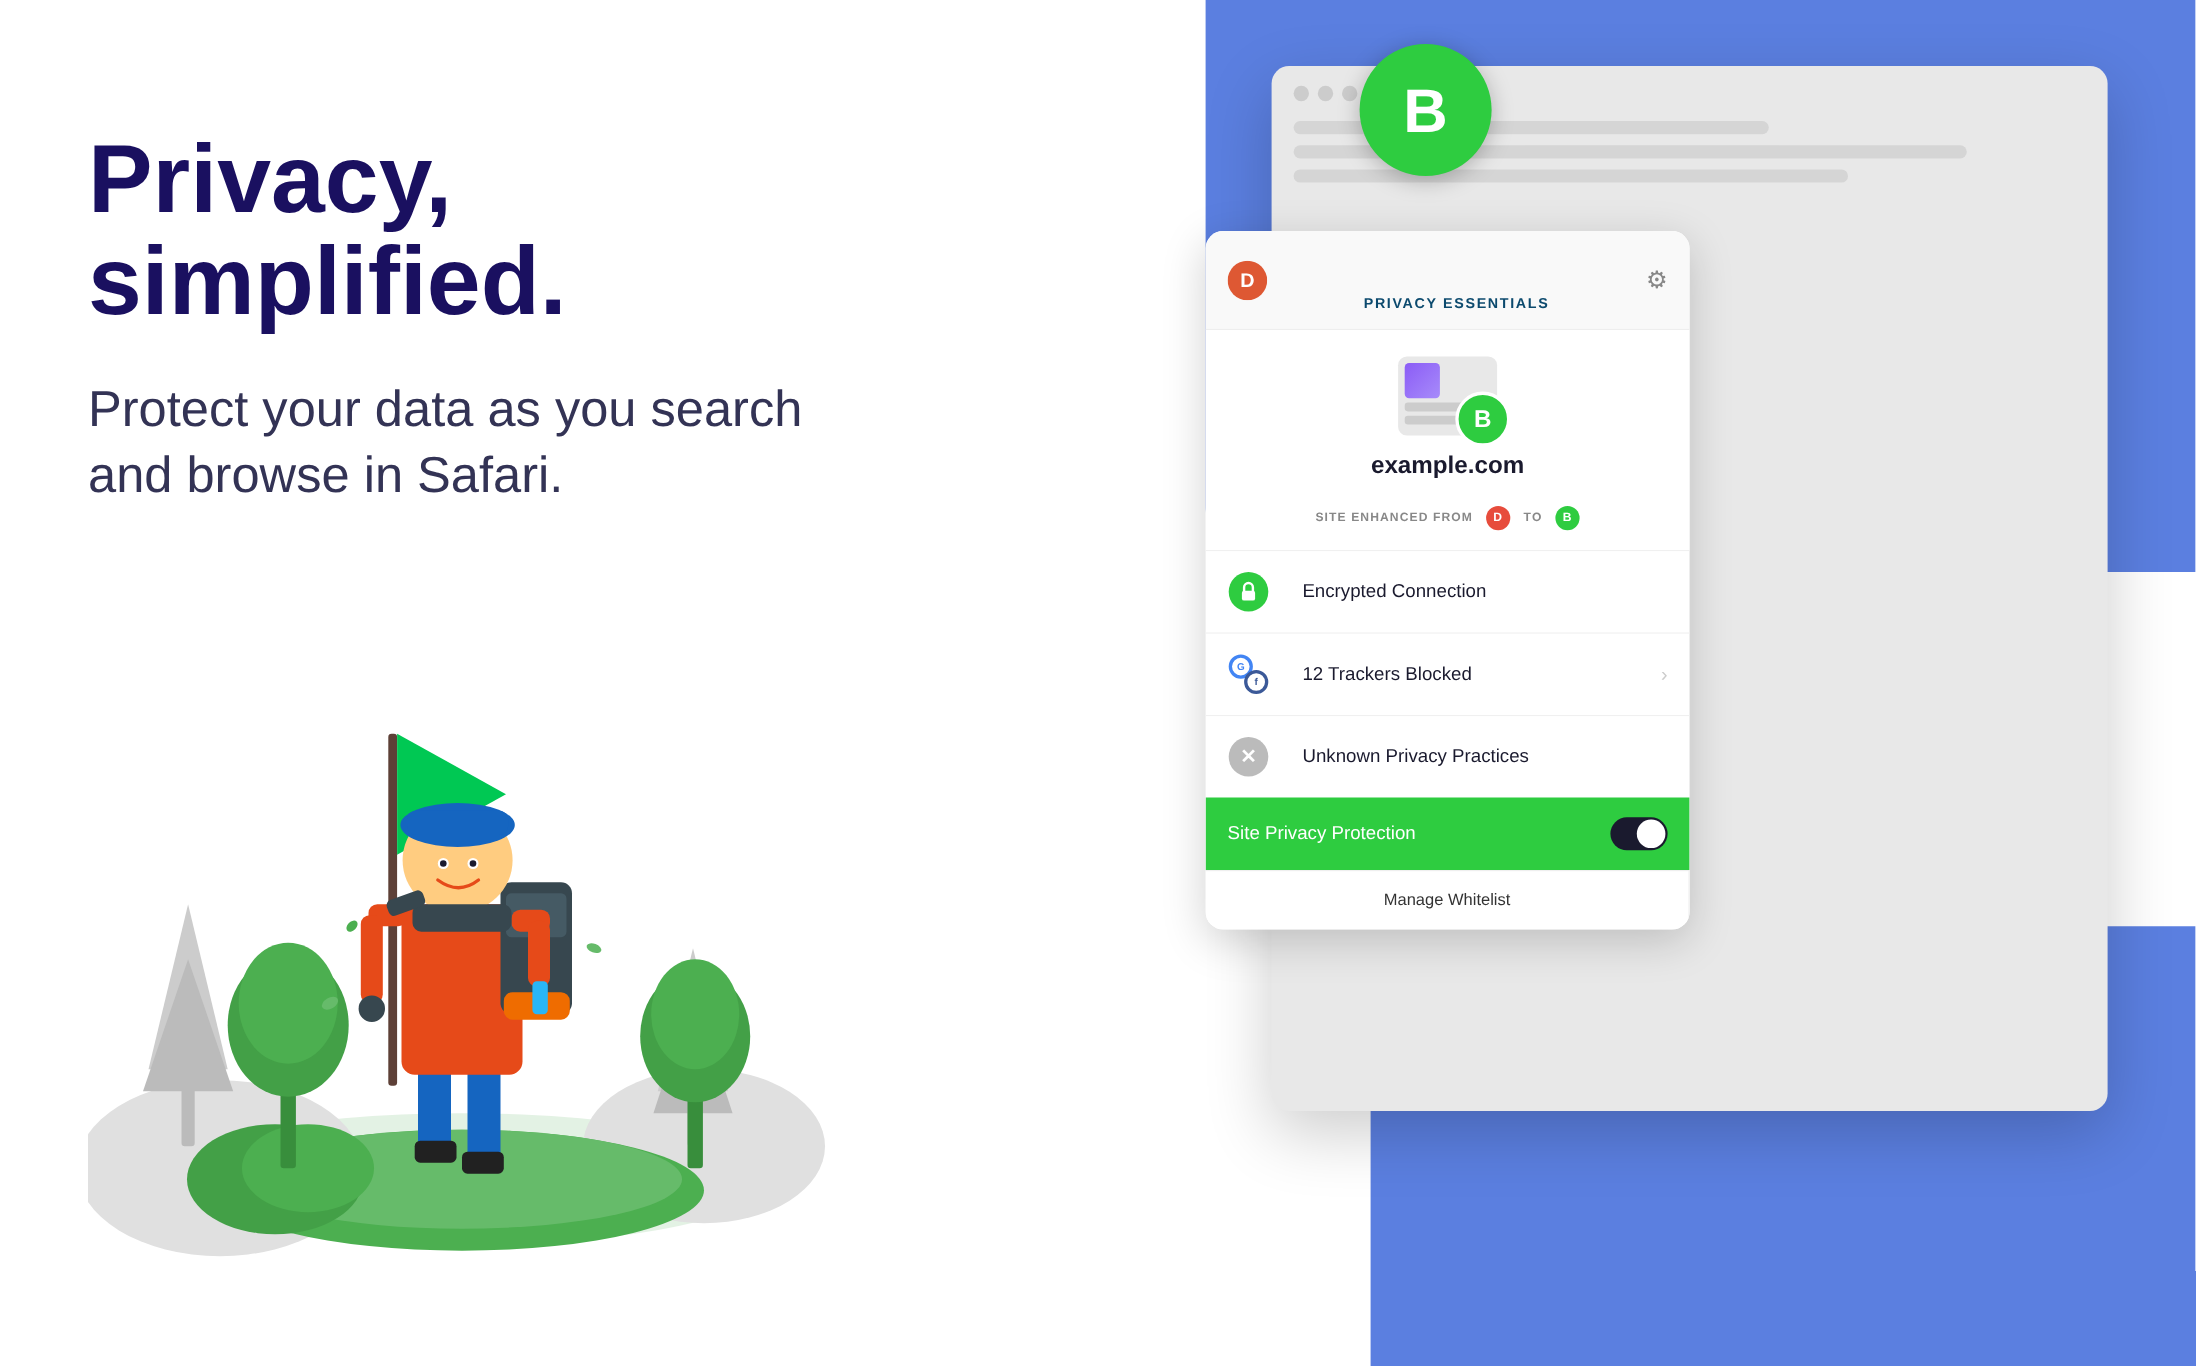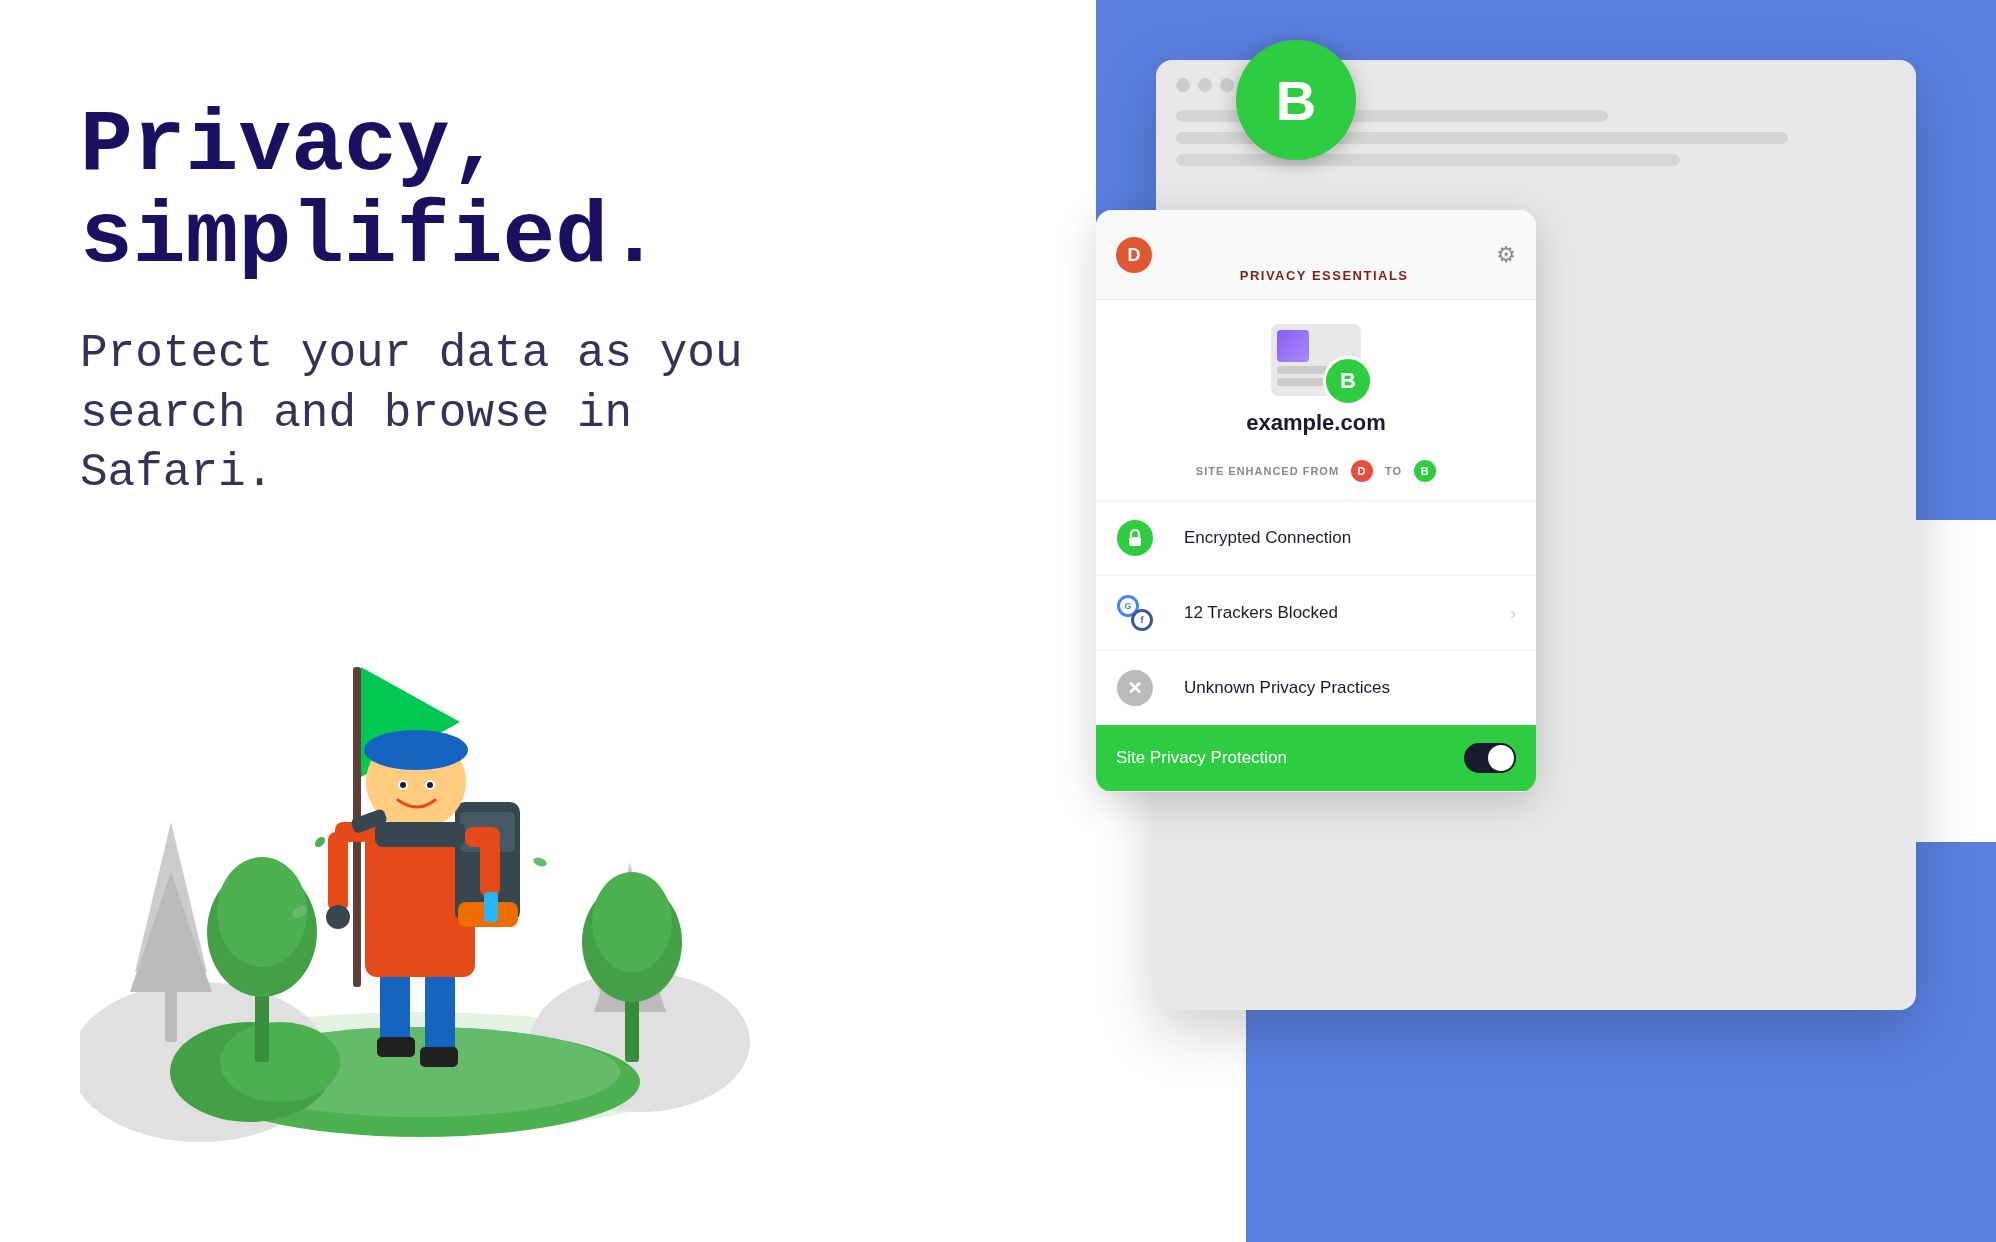--- a/index.html
+++ b/index.html
@@ -31,24 +31,23 @@
       height: 400px;
       background: #5b7fe0;
       border-radius: 60px 0 0 0;
       z-index: 0;
     }
 
     
     .left-content {
       position: absolute;
       left: 80px;
-      top: 100px;
+      top: 117px;
       width: 700px;
       z-index: 2;
-      font-family: Liberation Mono, monospace;
     }
     .main-title {
       font-size: 88px;
       font-weight: 900;
       color: #1a1060;
       line-height: 1.05;
       margin-bottom: 40px;
     }
     .subtitle {
       font-size: 46px;
@@ -156,21 +155,21 @@
       background: #f9f9f9;
       border-bottom: 1px solid #eee;
     }
     .ddg-logo {
       width: 36px;
       height: 36px;
     }
     .popup-title {
       font-size: 13px;
       font-weight: 600;
-      color: #7f1d1d;
+      color: #0c4a6e;
       letter-spacing: 1.5px;
       text-transform: uppercase;
       margin-top: 42px;
     }
     .gear-icon {
       font-size: 22px;
       color: #888;
     }
 
     
@@ -556,17 +555,18 @@
     </div>
 
     <div class="popup-toggle-row">
       <span class="popup-toggle-label">Site Privacy Protection</span>
       <div class="toggle-switch">
         <div class="toggle-thumb"></div>
       </div>
     </div>
 
     <div class="popup-footer">
+      <button class="popup-footer-btn">Manage Whitelist</button>
       <div class="popup-footer-divider"></div>
     </div>
 
   </div>
 </div>
 
 </body></html>

